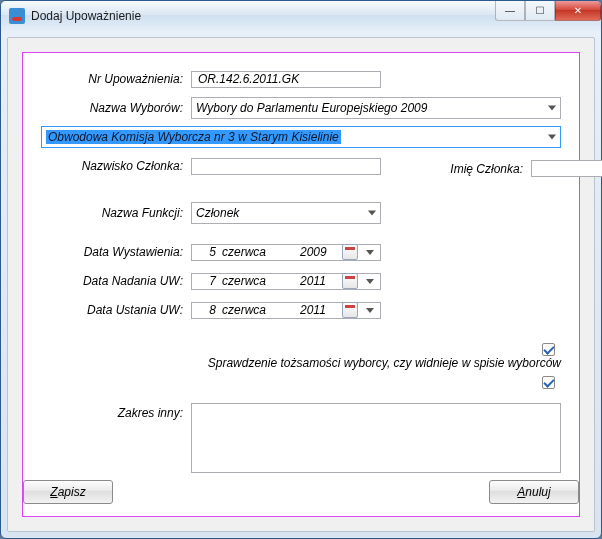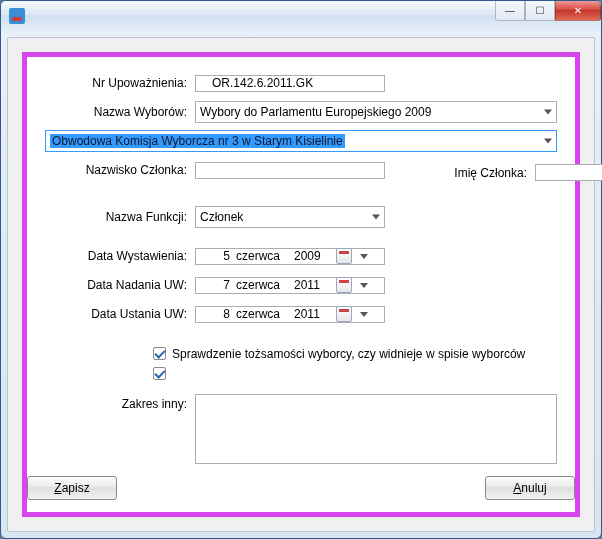--- a/index.html
+++ b/index.html
@@ -72,39 +72,40 @@
     margin: 6px;
     background: #f0f0f0;
     border: 1px solid #bac4d0;
     border-radius: 2px;
     position: relative;
   }
   .panel {
     position:absolute;
     left:14px; right:14px; top:14px; bottom:14px;
     background:#fff;
-    border:5px solid #d946ef;
+    border:1px solid #d946ef;
     padding: 14px 18px;
+    font-style: italic;
   }
   .row {
     display:flex;
     align-items:center;
     margin-bottom: 5px;
     min-height: 24px;
   }
   .lbl {
     width: 150px;
     text-align: right;
     padding-right: 8px;
     color:#000;
   }
   input[type=text], .datebox {
     height: 17px;
     border: 1px solid #abadb3;
-    padding: 2px 16px;
+    padding: 2px 6px;
     font: inherit;
     background:#fff;
   }
   .w-nr { width: 190px; }
   .combo {
     height: 22px;
     border: 1px solid #abadb3;
     background:#fff;
     display:flex; align-items:center;
     padding: 0 4px;
@@ -142,21 +143,21 @@
   }
   .datebox .d { width: 18px; text-align:right; }
   .datebox .m { flex:1; }
   .datebox .y { width: 36px; }
   .datebox .cal{
     width:16px;height:16px;border:1px solid #9aa7bf;border-radius:2px;
     background:linear-gradient(#fff,#e6e6e6);display:inline-block;position:relative;
   }
   .datebox .cal::after{content:"";position:absolute;left:2px;right:2px;top:2px;height:3px;background:#c44;}
   .datebox .arrow{width:0;height:0;border-left:4px solid transparent;border-right:4px solid transparent;border-top:5px solid #555;margin-left:2px;}
-  .chkrow { display:flex; align-items:flex-start; margin:6px 0 4px 108px; }
+  .chkrow { display:flex; align-items:flex-end; margin:6px 0 4px 70px;flex-direction:column; }
   .chk {
     width:13px;height:13px;border:1px solid #8a8a8a;border-radius:2px;margin-right:6px;
     display:flex;align-items:center;justify-content:center;background:#fff;
     position:relative;
   }
   .chk::after{content:"";width:8px;height:4px;border-left:2px solid #2a64b0;border-bottom:2px solid #2a64b0;transform:rotate(-45deg);position:relative;top:-1px;}
   textarea.zakres {
     flex:1; height:70px; resize:none;
     border:1px solid #abadb3; font:inherit; padding:3px;
   }
@@ -171,20 +172,21 @@
     font:inherit;cursor:pointer;
   }
   .mainbtn .ul{text-decoration:underline;}
 </style>
 </head>
 <body>
 
 <div class="window">
   <div class="titlebar">
     <span class="app-icon"></span>
+    <span class="title">Dodaj Upoważnienie</span>
     <div class="win-controls">
       <div class="win-btn min">—</div>
       <div class="win-btn">☐</div>
       <div class="win-btn close">✕</div>
     </div>
   </div>
 
   <div class="client">
     <div class="panel">
 

